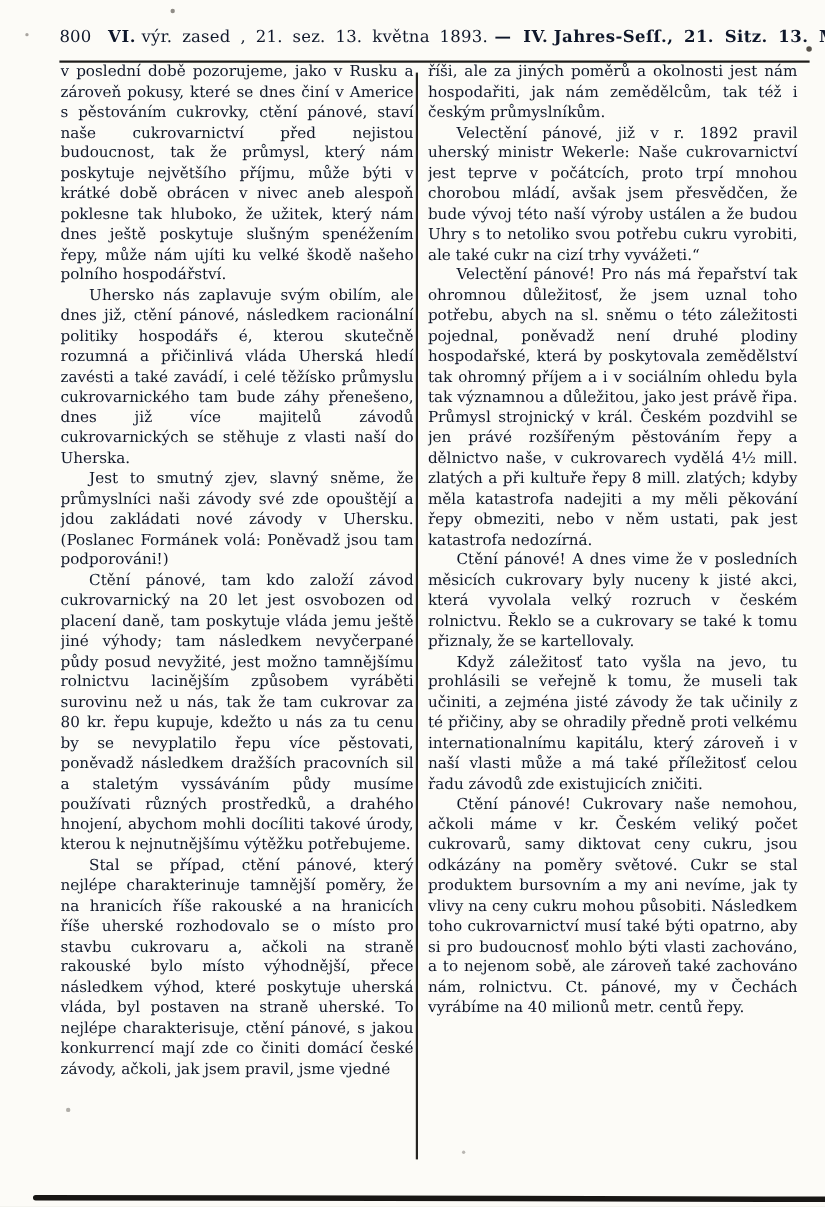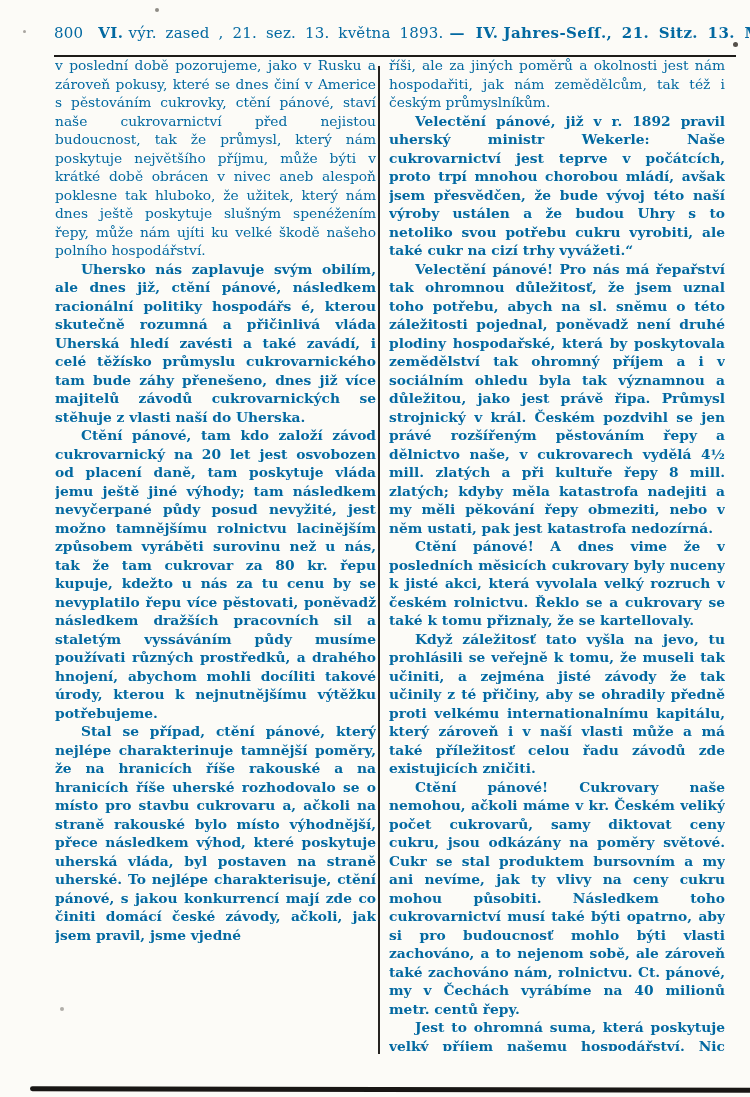--- a/index.html
+++ b/index.html
@@ -8,21 +8,21 @@
     background: #e9e7e2;
     font-family: "DejaVu Serif", "Liberation Serif", serif;
   }
   .page {
     position: relative;
     width: 750px;
     height: 1097px;
     margin: 0 auto;
     background: #fcfbf7;
     overflow: hidden;
-    color: #0369a1;
+    color: #0f172a;
   }
   
   .header {
     position: absolute;
     left: 54px;
     right: 14px;
     top: 24px;
     height: 26px;
     font-size: 15px;
     white-space: nowrap;
@@ -53,21 +53,21 @@
     top: 0;
     font-size: 13.8px;
     line-height: 18.5px;
     text-align: justify;
     overflow: hidden;
     height: 995px;
   }
   .col-left  { left: 0;     width: 321px; }
   .col-right { left: 334px; width: 336px; }
   .col p { margin: 0; }
-  .col p:not(:first-child) { text-indent: 26px; font-weight: bold; }
+  .col p:not(:first-child) { text-indent: 26px; }
   .divider {
     position: absolute;
     left: 378px;
     top: 66px;
     width: 2px;
     height: 988px;
     background: #262421;
   }
   
   .scan-bottom-bar {
@@ -106,31 +106,31 @@
       <span class="dash">—</span>
       <span class="roman">IV.</span>
       <span class="german">Jahres-Seſſ., 21. Sitz. 13. Mai 1893.</span>
     </span>
   </div>
 
   <div class="columns">
     <div class="col col-left">
       <p>v poslední době pozorujeme, jako v Rusku a zároveň pokusy, které se dnes činí v Americe s pěstováním cukrovky, ctění pánové, staví naše cukrovarnictví před nejistou budoucnost, tak že průmysl, který nám poskytuje největšího příjmu, může býti v krátké době obrácen v nivec aneb alespoň poklesne tak hluboko, že užitek, který nám dnes ještě poskytuje slušným spenéžením řepy, může nám ujíti ku velké škodě našeho polního hospodářství.</p>
       <p>Uhersko nás zaplavuje svým obilím, ale dnes již, ctění pánové, následkem racionální politiky hospodářs é, kterou skutečně rozumná a přičinlivá vláda Uherská hledí zavésti a také zavádí, i celé těžísko průmyslu cukrovarnického tam bude záhy přenešeno, dnes již více majitelů závodů cukrovarnických se stěhuje z vlasti naší do Uherska.</p>
+      <p>Jest to smutný zjev, slavný sněme, že průmyslníci naši závody své zde opouštějí a jdou zakládati nové závody v Uhersku. (Poslanec Formánek volá: Poněvadž jsou tam podporováni!)</p>
       <p>Ctění pánové, tam kdo založí závod cukrovarnický na 20 let jest osvobozen od placení daně, tam poskytuje vláda jemu ještě jiné výhody; tam následkem nevyčerpané půdy posud nevyžité, jest možno tamnějšímu rolnictvu lacinějším způsobem vyráběti surovinu než u nás, tak že tam cukrovar za 80 kr. řepu kupuje, kdežto u nás za tu cenu by se nevyplatilo řepu více pěstovati, poněvadž následkem dražších pracovních sil a staletým vyssáváním půdy musíme používati různých prostředků, a drahého hnojení, abychom mohli docíliti takové úrody, kterou k nejnutnějšímu výtěžku potřebujeme.</p>
       <p>Stal se případ, ctění pánové, který nejlépe charakterinuje tamnější poměry, že na hranicích říše rakouské a na hranicích říše uherské rozhodovalo se o místo pro stavbu cukrovaru a, ačkoli na straně rakouské bylo místo výhodnější, přece následkem výhod, které poskytuje uherská vláda, byl postaven na straně uherské. To nejlépe charakterisuje, ctění pánové, s jakou konkurrencí mají zde co činiti domácí české závody, ačkoli, jak jsem pravil, jsme vjedné</p>
     </div>
     <div class="col col-right">
       <p>říši, ale za jiných poměrů a okolnosti jest nám hospodařiti, jak nám zemědělcům, tak též i českým průmyslníkům.</p>
       <p>Velectění pánové, již v r. 1892 pravil uherský ministr Wekerle: Naše cukrovarnictví jest teprve v počátcích, proto trpí mnohou chorobou mládí, avšak jsem přesvědčen, že bude vývoj této naší výroby ustálen a že budou Uhry s to netoliko svou potřebu cukru vyrobiti, ale také cukr na cizí trhy vyvážeti.“</p>
       <p>Velectění pánové! Pro nás má řepařství tak ohromnou důležitosť, že jsem uznal toho potřebu, abych na sl. sněmu o této záležitosti pojednal, poněvadž není druhé plodiny hospodařské, která by poskytovala zemědělství tak ohromný příjem a i v sociálním ohledu byla tak významnou a důležitou, jako jest právě řipa. Průmysl strojnický v král. Českém pozdvihl se jen právé rozšířeným pěstováním řepy a dělnictvo naše, v cukrovarech vydělá 4½ mill. zlatých a při kultuře řepy 8 mill. zlatých; kdyby měla katastrofa nadejiti a my měli pěkování řepy obmeziti, nebo v něm ustati, pak jest katastrofa nedozírná.</p>
       <p>Ctění pánové! A dnes vime že v posledních měsicích cukrovary byly nuceny k jisté akci, která vyvolala velký rozruch v českém rolnictvu. Řeklo se a cukrovary se také k tomu přiznaly, že se kartellovaly.</p>
       <p>Když záležitosť tato vyšla na jevo, tu prohlásili se veřejně k tomu, že museli tak učiniti, a zejména jisté závody že tak učinily z té přičiny, aby se ohradily předně proti velkému internationalnímu kapitálu, který zároveň i v naší vlasti může a má také příležitosť celou řadu závodů zde existujicích zničiti.</p>
       <p>Ctění pánové! Cukrovary naše nemohou, ačkoli máme v kr. Českém veliký počet cukrovarů, samy diktovat ceny cukru, jsou odkázány na poměry světové. Cukr se stal produktem bursovním a my ani nevíme, jak ty vlivy na ceny cukru mohou působiti. Následkem toho cukrovarnictví musí také býti opatrno, aby si pro budoucnosť mohlo býti vlasti zachováno, a to nejenom sobě, ale zároveň také zachováno nám, rolnictvu. Ct. pánové, my v Čechách vyrábíme na 40 milionů metr. centů řepy.</p>
-      <p>Jest to ohromná suma, která poskytuje velký příjem našemu hospodářství. Nic druhého nenahradí tuto plodinu a, kdyby cukrovarnictví mělo býti postiženo kata-</p>
     </div>
   </div>
 
   <div class="divider"></div>
 
   <div class="scan-bottom-bar"></div>
   <div class="speck speck-a"></div>
   <div class="speck speck-b"></div>
   <div class="speck speck-c"></div>
   <div class="speck speck-d"></div>

